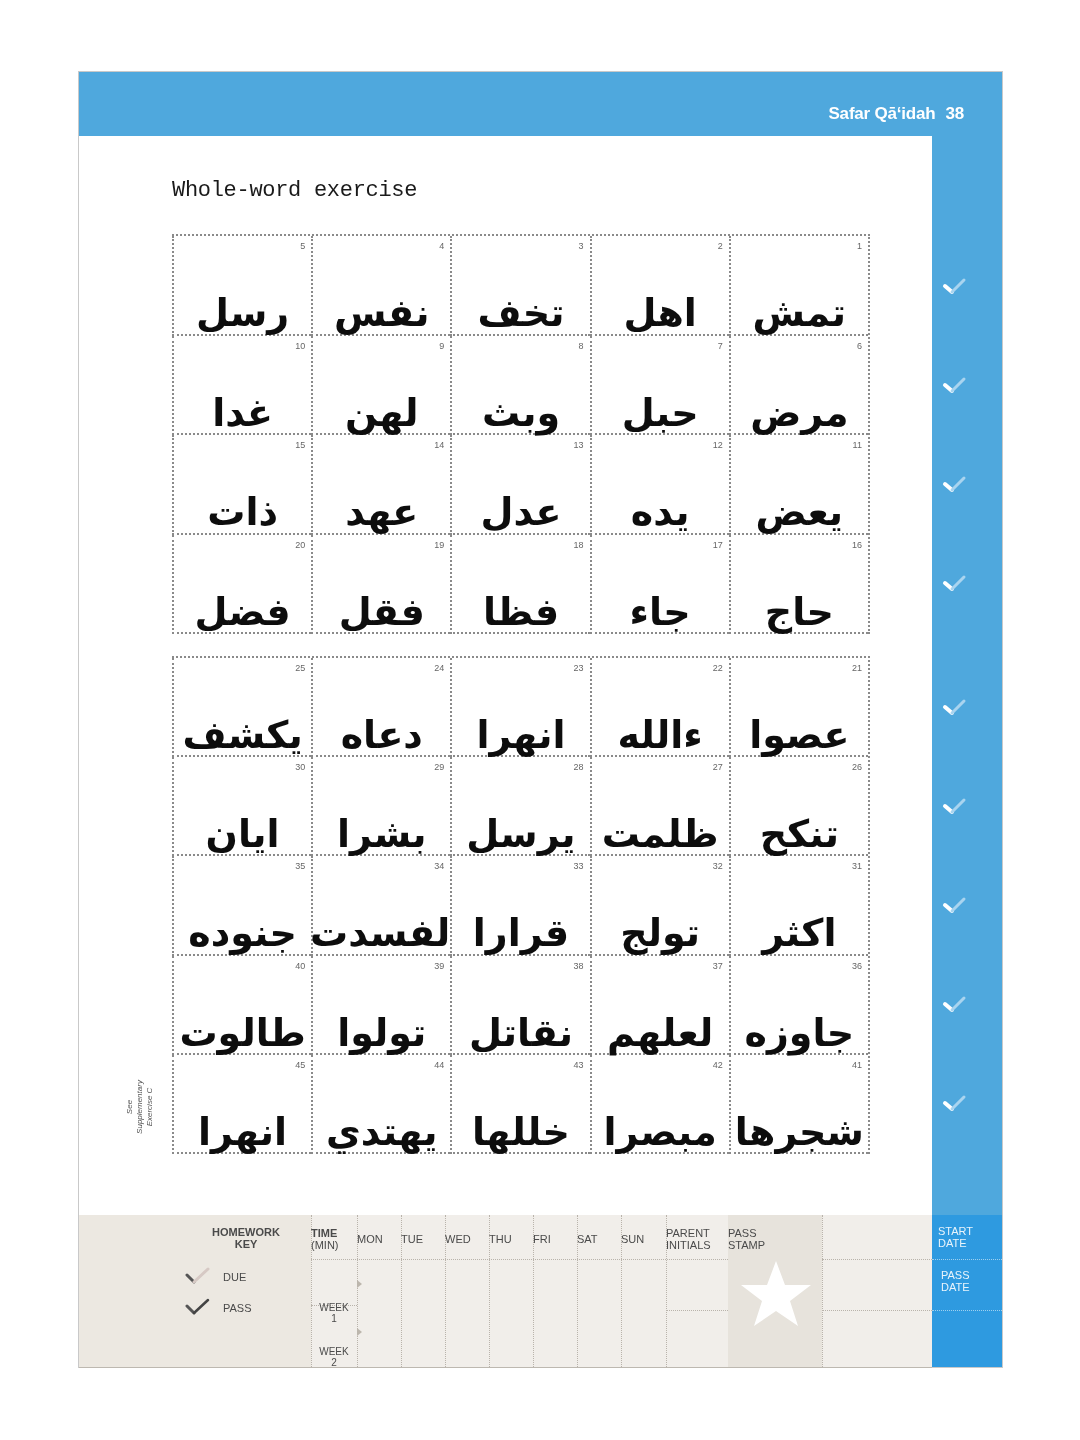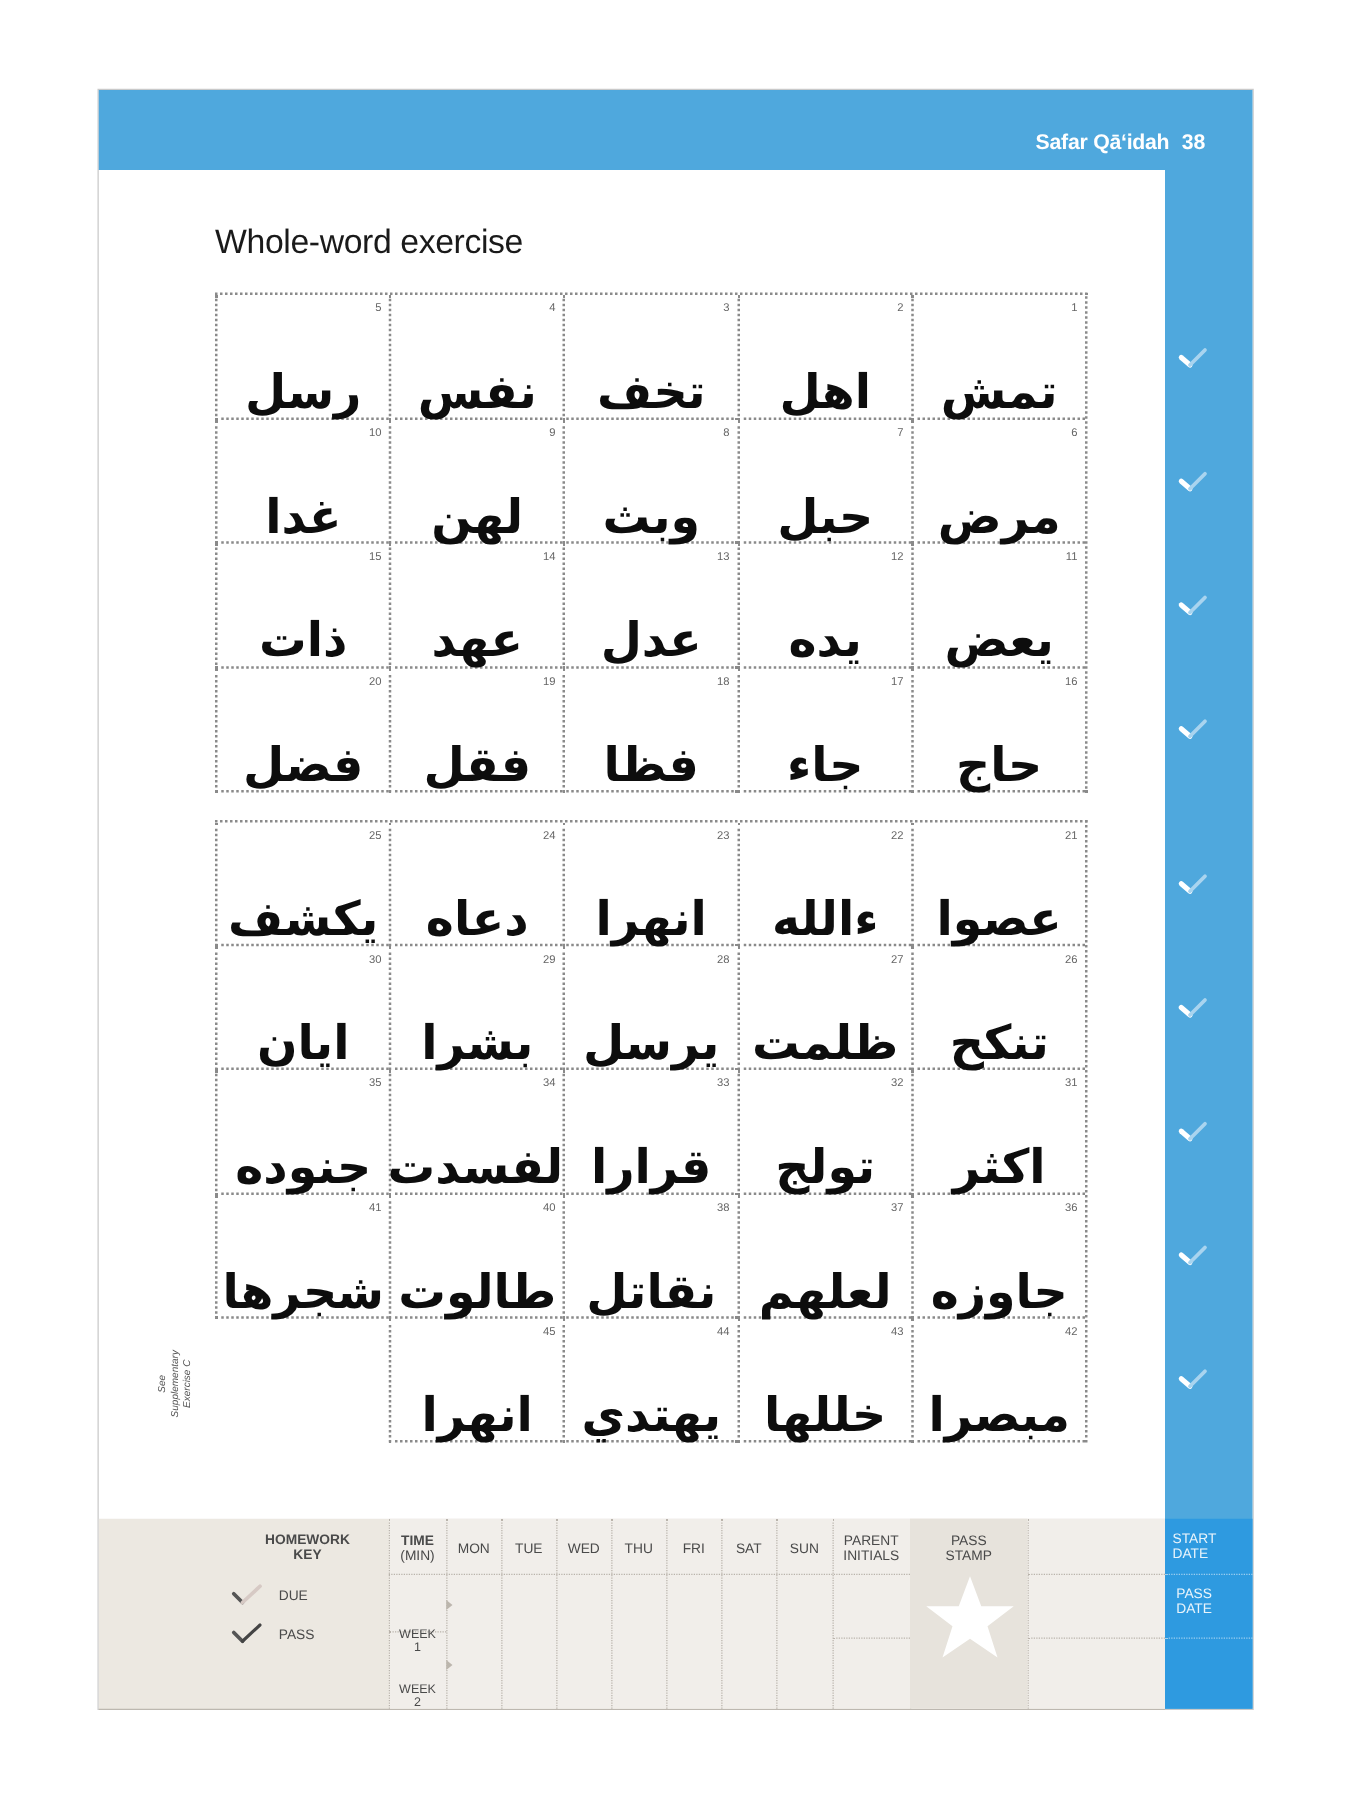--- a/index.html
+++ b/index.html
@@ -19,22 +19,22 @@
     font-family: Liberation Sans, sans-serif; letter-spacing: -0.2px;
   }
   .header-title .pg { margin-left: 10px; }
   .side-bar {
     position: absolute; left: 853px; top: 64px; width: 70px; height: 1231px; background: #4fa8dd;
   }
   .side-check {
     position: absolute; left: 10px; width: 26px; height: 20px;
   }
   .page-title {
-    position: absolute; left: 93px; top: 106px; font-size: 27px; color: #1a1a1a;
-    font-family: Liberation Sans, sans-serif; letter-spacing: -0.3px;
+    position: absolute; left: 93px; top: 106px; font-size: 22px; color: #1a1a1a;
+    font-family: Liberation Mono, monospace; letter-spacing: -0.3px;
   }
   .grid {
     position: absolute; left: 93px; display: grid;
     grid-template-columns: repeat(5, 139.2px);
     border-top: 2px dotted #8a8a8a; border-left: 2px dotted #8a8a8a;
     direction: rtl;
   }
   .grid.g1 { top: 162px; grid-template-rows: repeat(4, 99.5px); }
   .grid.g2 { top: 584px; grid-template-rows: repeat(5, 99.2px); }
   .cell {
@@ -71,21 +71,21 @@
     font-family: "Liberation Sans", sans-serif;
   }
   .hk-row { position: absolute; left: 106px; font-size: 11px; color: #4a4a4a; font-family: "Liberation Sans", sans-serif; }
   .hk-row .lbl { position: absolute; left: 38px; top: 4px; }
   .tbl {
     position: absolute; left: 232px; top: 0; width: 621px; height: 152px; background: #f1eeea;
   }
   .tbl .sep-v { position: absolute; top: 0; bottom: 0; border-left: 1px dotted #b9b3ab; }
   .tbl .sep-h { position: absolute; border-top: 1px dotted #b9b3ab; }
   .th {
-    position: absolute; top: 12px; font-size: 11px; color: #4a4a4a; text-align: center; line-height: 12px;
+    position: absolute; top: 12px; font-size: 11px; color: #4a4a4a; text-align: left; line-height: 12px;
     font-family: "Liberation Sans", sans-serif;
   }
   .th.bold { font-weight: bold; }
   .wk {
     position: absolute; left: 0; width: 46px; text-align: center; font-size: 10px; color: #4a4a4a; line-height: 11px;
     font-family: "Liberation Sans", sans-serif;
     margin-top: 31px;
   }
   .wk-arrow { position: absolute; left: 46px; width: 0; height: 0; border-top: 4px solid transparent; border-bottom: 4px solid transparent; border-left: 5px solid #bcb6ad; }
   .stamp-area { position: absolute; left: 417px; top: 0; width: 94px; height: 152px; background: #e7e3dc; }
@@ -297,20 +297,24 @@
         <span class="num">36</span>
         <div class="word">جاوزه</div>
       </div>
     <div class="cell">
         <span class="num">37</span>
         <div class="word">لعلهم</div>
       </div>
     <div class="cell">
         <span class="num">38</span>
         <div class="word">نقاتل</div>
+      </div>
+    <div class="cell">
+        <span class="num">39</span>
+        <div class="word">تولوا</div>
       </div>
     <div class="cell">
         <span class="num">40</span>
         <div class="word">طالوت</div>
       </div>
 
     <div class="cell">
         <span class="num">41</span>
         <div class="word">شجرها</div>
       </div>

